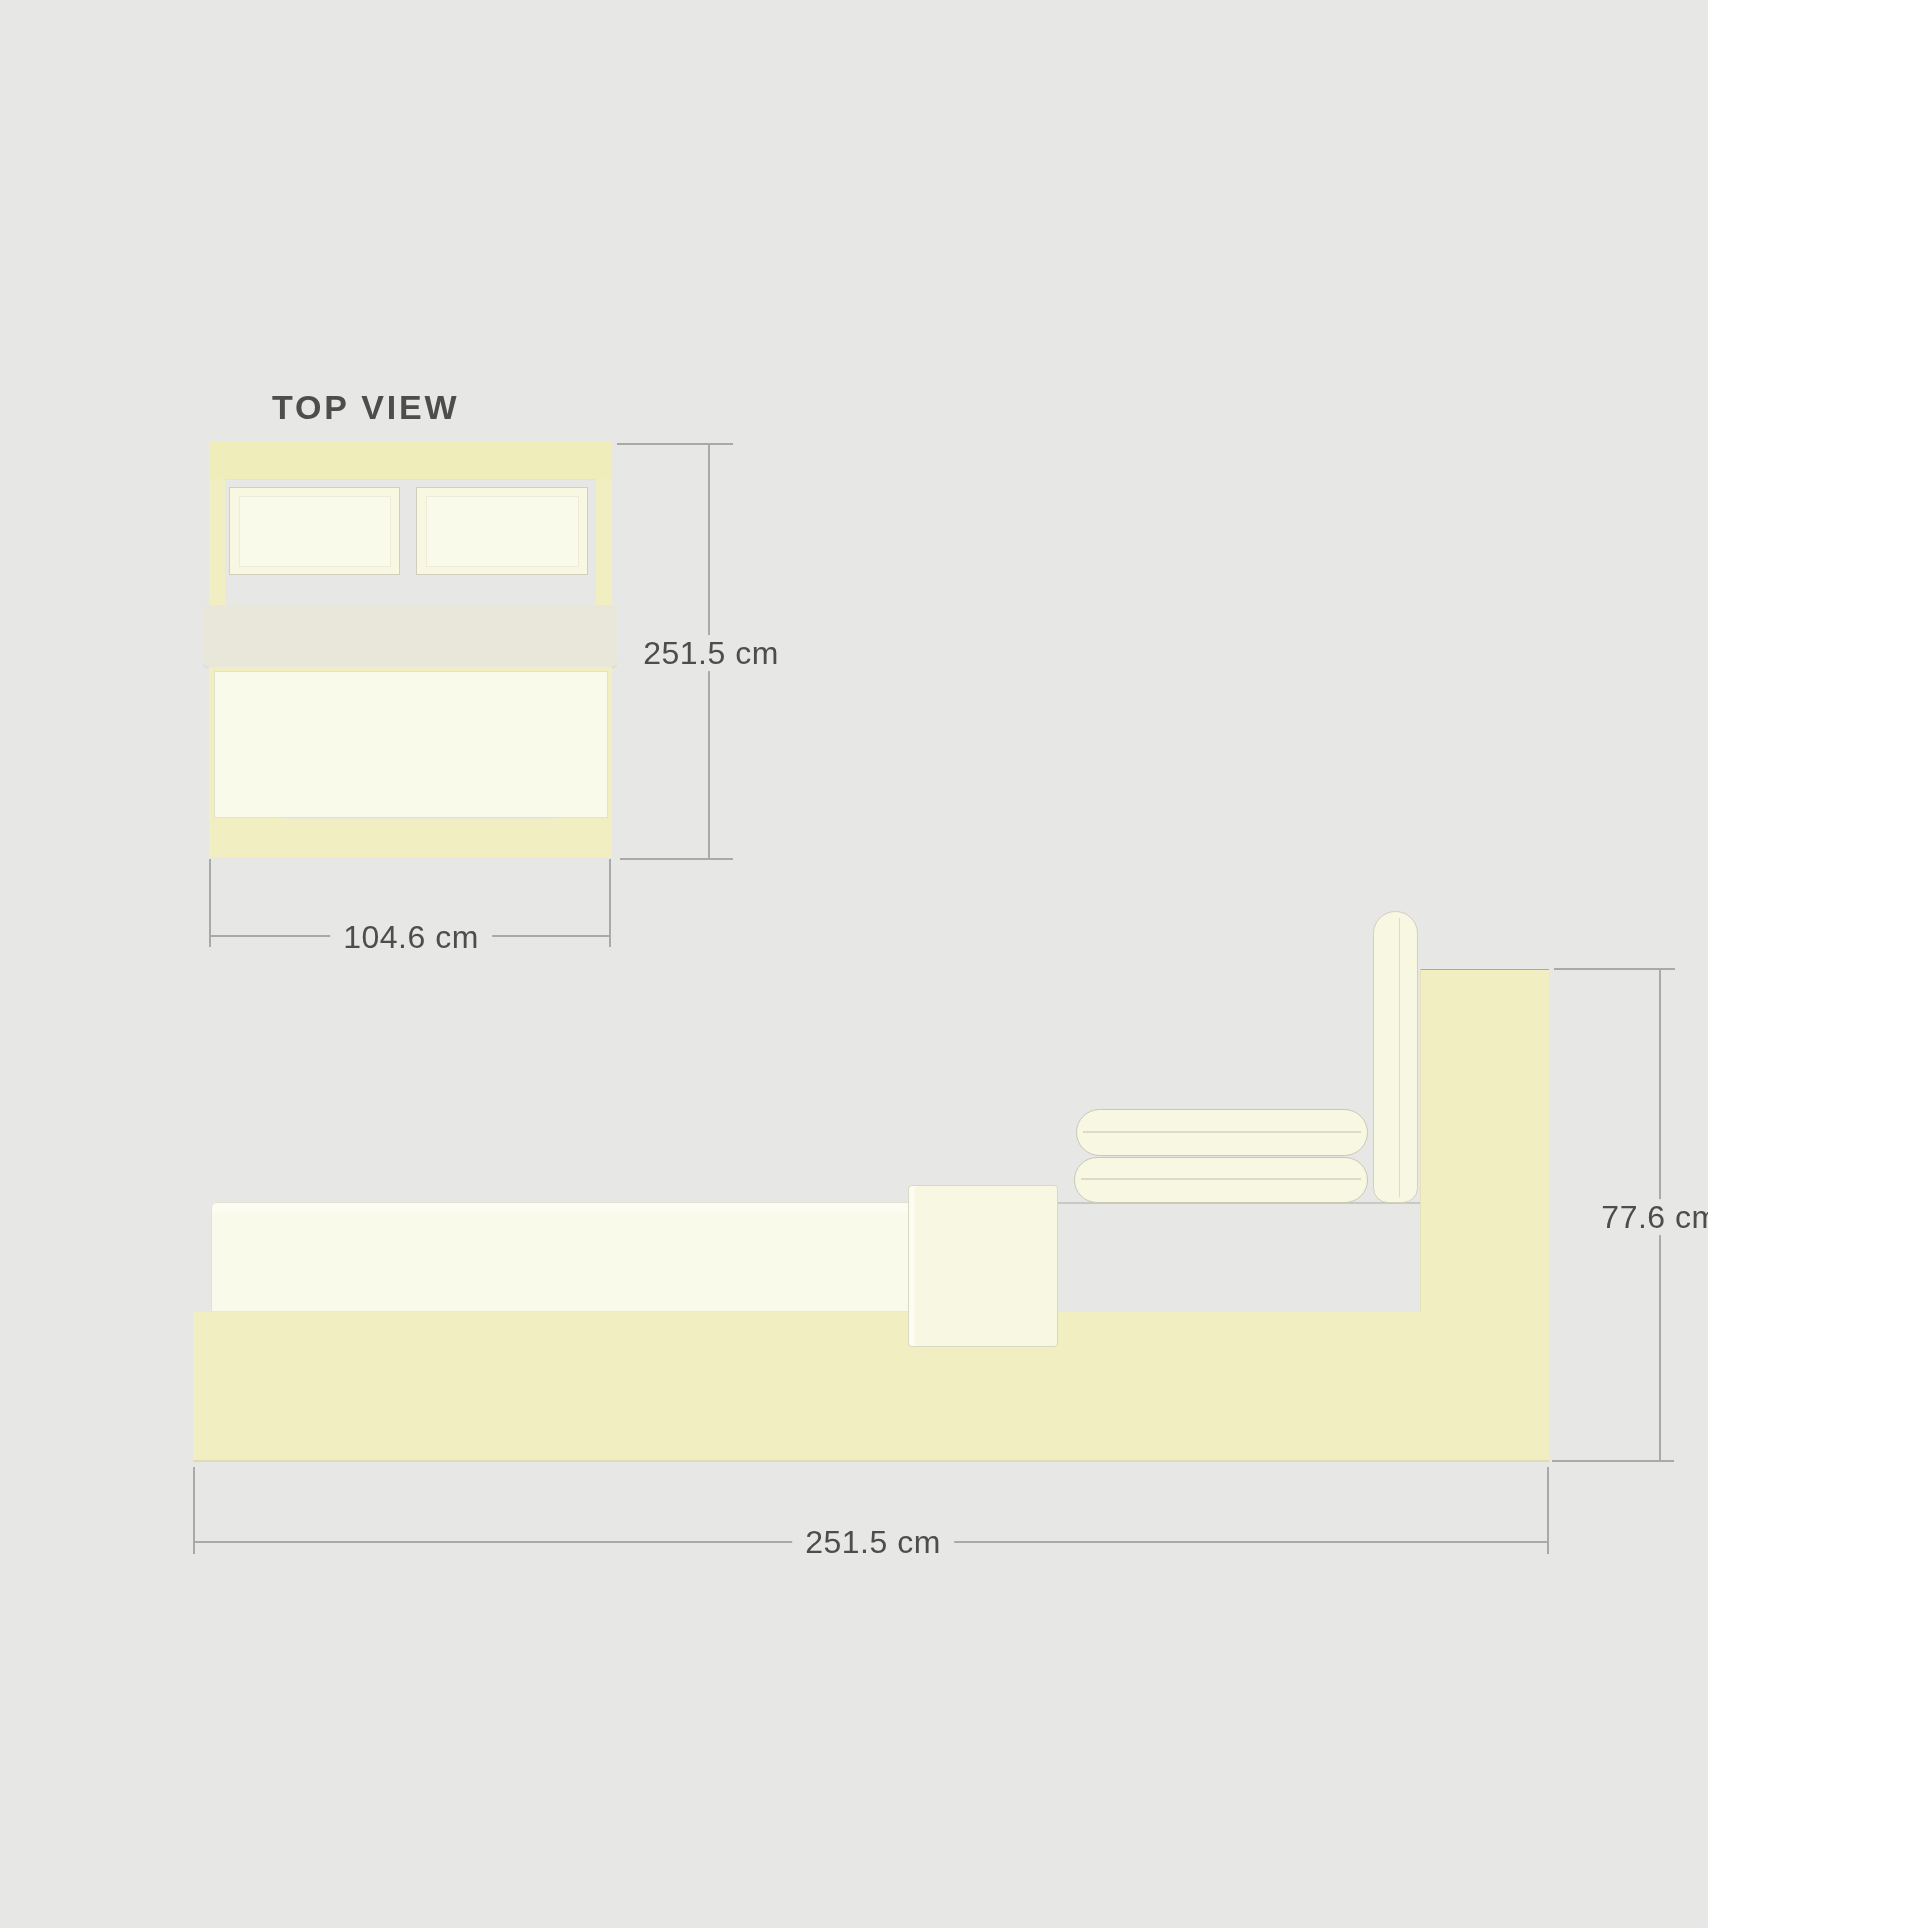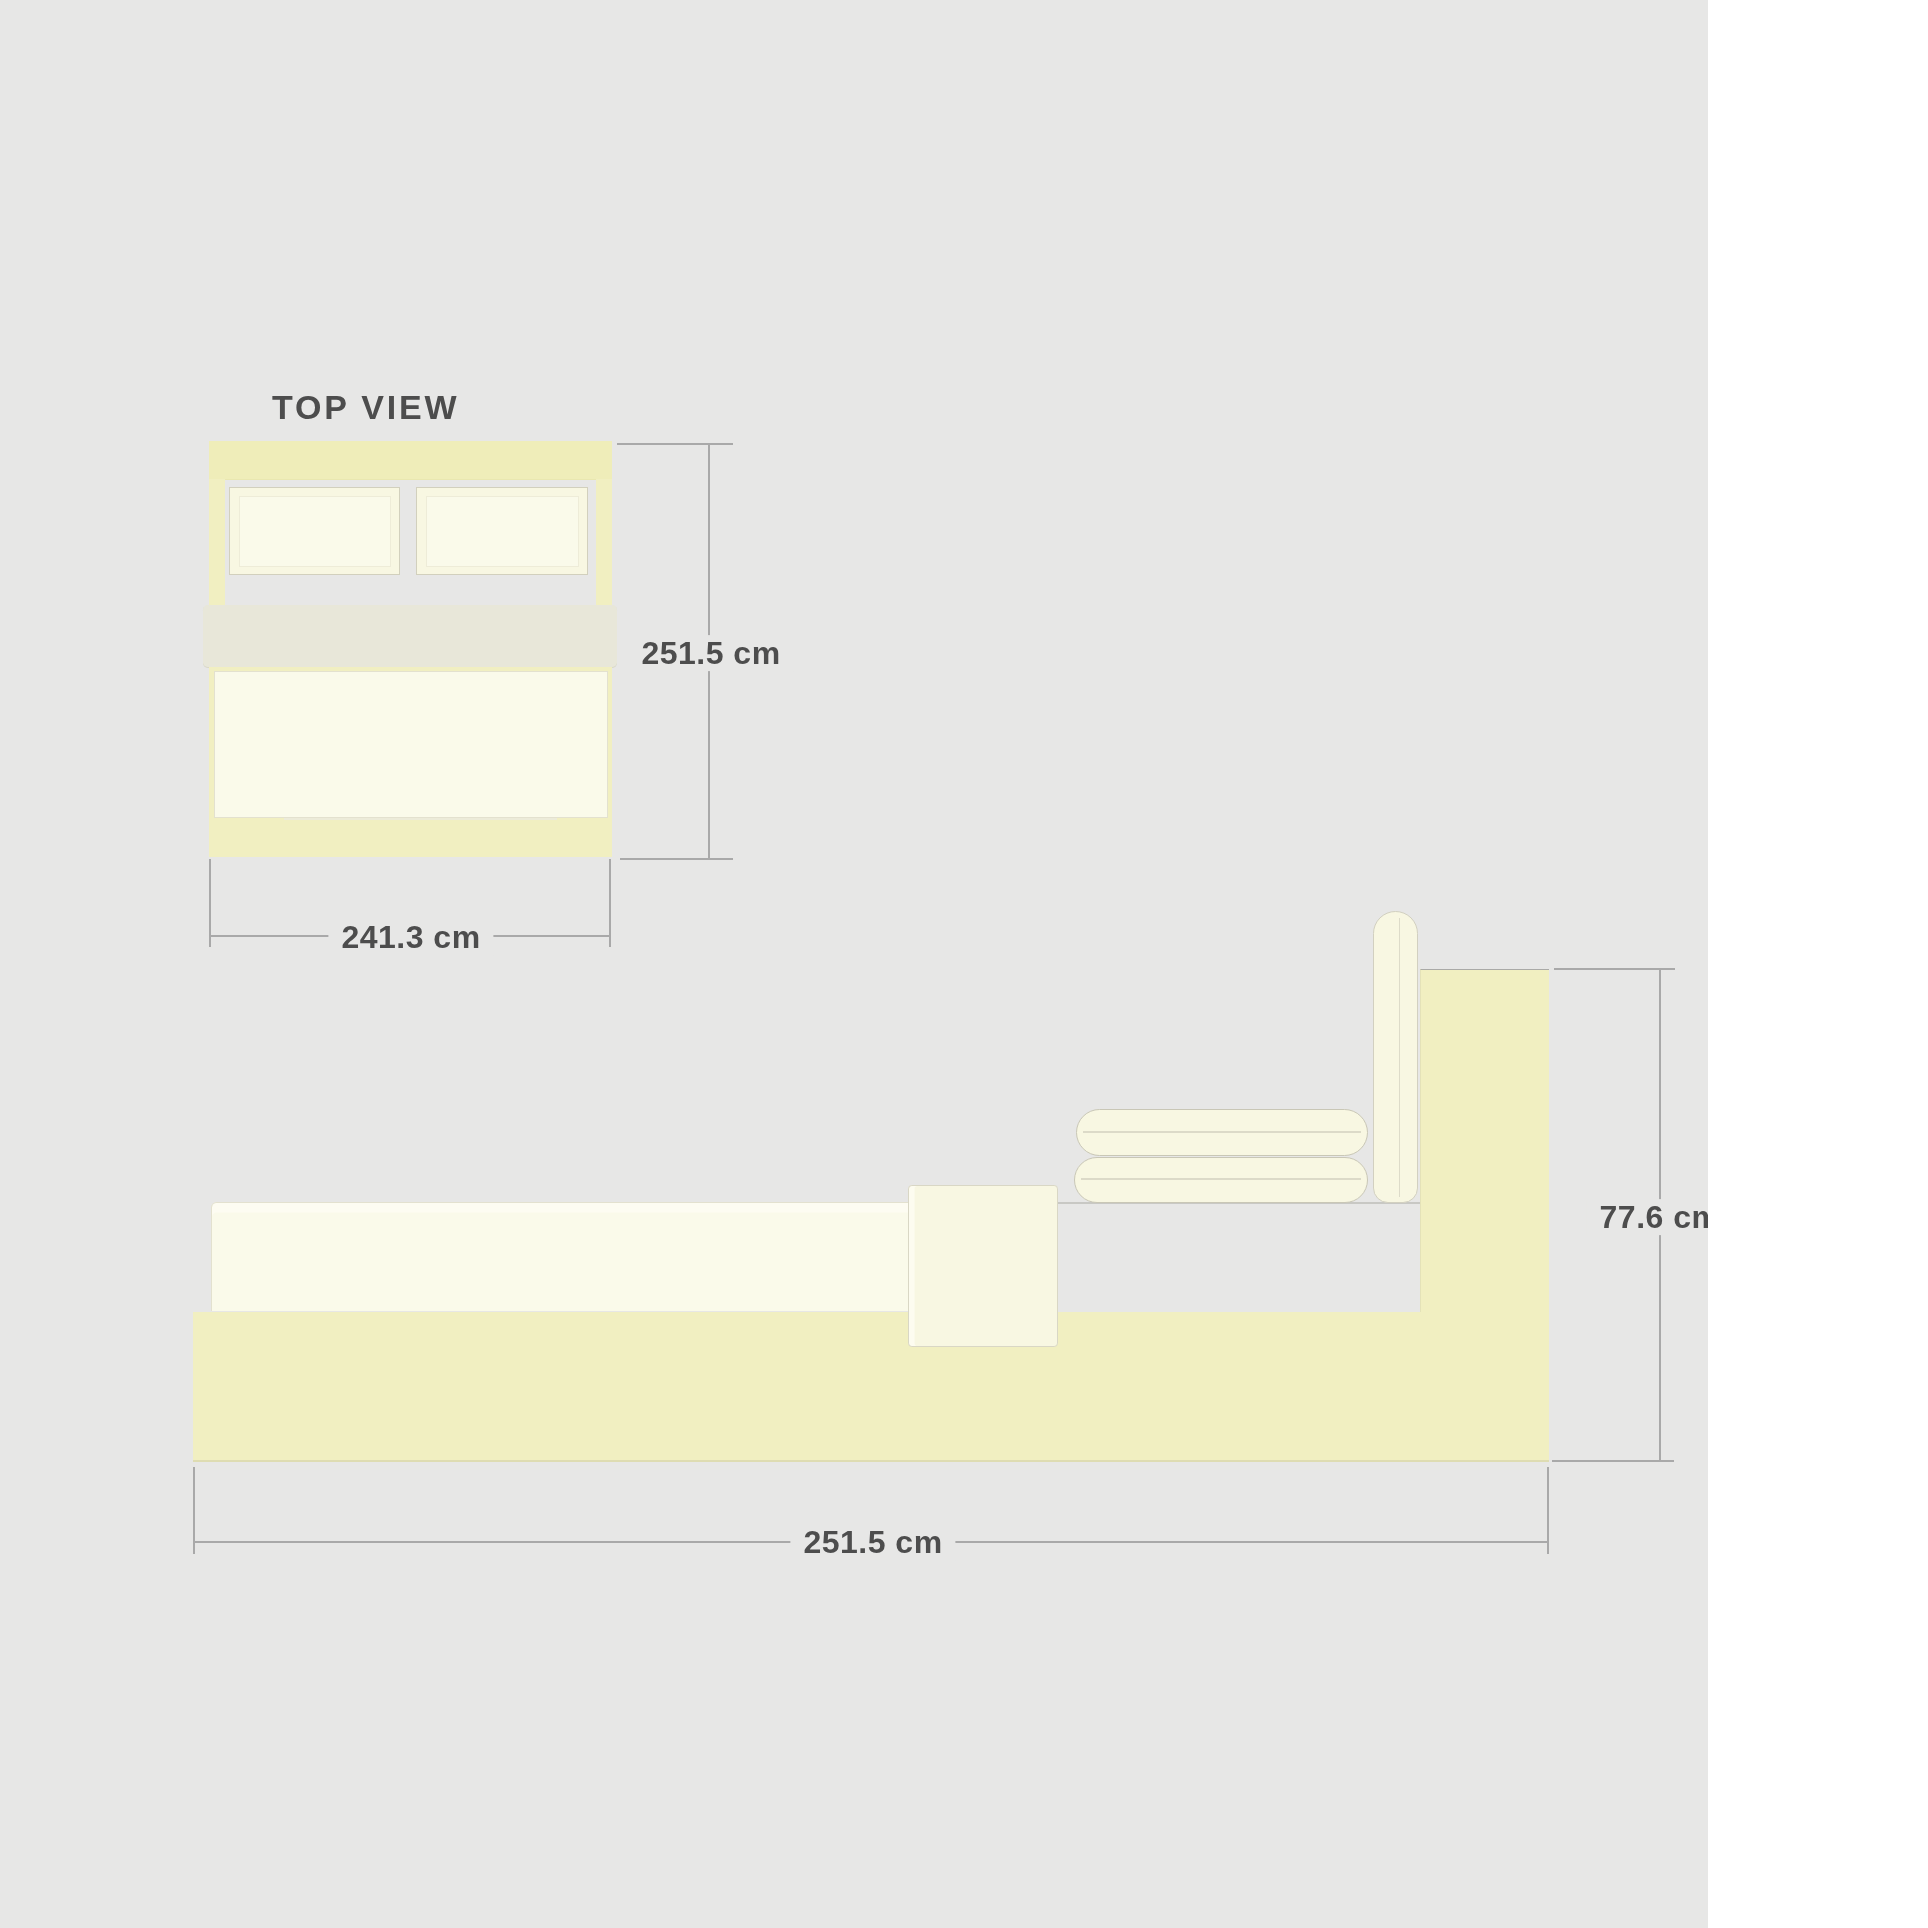--- a/index.html
+++ b/index.html
@@ -11,21 +11,21 @@
   #canvas{
     position:relative; width:1708px; height:1928px; overflow:hidden;
     background:var(--bg);
     font-family:"Liberation Sans", sans-serif;
   }
   .abs{position:absolute;}
   .dim{background:var(--dim-line);}
   .dim-label{
     position:absolute; transform:translate(-50%,-50%);
     background:var(--bg); color:var(--text);
-    font-size:32px; font-weight:700; letter-spacing:0.5px;
+    font-size:32px; font-weight:400; letter-spacing:0.5px;
     padding:1.9px 13px; white-space:nowrap; line-height:1;text-align:center;
   }
   .view-title{
     position:absolute; color:var(--text); font-size:34px; font-weight:700;
     letter-spacing:2.8px; line-height:1; white-space:nowrap;
   }
   .pillow-top{
     background:var(--cream-soft); border:1.9px solid var(--outline);
     position:absolute; box-sizing:border-box;
   }
@@ -73,21 +73,21 @@
     <div class="abs dim" style="left:617px; top:443px; width:116px; height:1.9px;"></div>
     <div class="abs dim" style="left:620px; top:858px; width:113px; height:1.9px;"></div>
     <div class="abs dim" style="left:708px; top:443px; width:1.9px; height:417px;"></div>
     <div class="dim-label" style="left:711px; top:653px;">251.5 cm</div>
   </div>
 
   <div>
     <div class="abs dim" style="left:209px; top:859px; width:1.9px; height:88px;"></div>
     <div class="abs dim" style="left:609px; top:859px; width:1.9px; height:88px;"></div>
     <div class="abs dim" style="left:209px; top:935px; width:402px; height:1.9px;"></div>
-    <div class="dim-label" style="left:411px; top:937px;">241.3 cm</div>
+    <div class="dim-label" style="left:411px; top:937px;">104.6 cm</div>
   </div>
 
   <div class="abs" style="left:1420px; top:969px; width:129px; height:492px; background:var(--yellow); border-top:1.9px solid #aaaaa7; border-left:0.9px solid #e4e2b8; box-sizing:border-box;"></div>
 
   <div class="abs" style="left:193px; top:1312px; width:1356px; height:150px; background:var(--yellow); border-bottom:2.8px solid #dedcb2; box-sizing:border-box;"></div>
 
   <div class="abs" style="left:1057px; top:1202px; width:363px; height:1.9px; background:#c8c8c4;"></div>
 
   <div class="abs" style="left:211px; top:1202px; width:847px; height:109px; background:var(--cream); border:1.9px solid var(--outline-soft); border-bottom:none; border-radius:5.6px 0 0 0; box-sizing:border-box; box-shadow:inset 0 9.4px 0 #fdfcf2;"></div>
 

